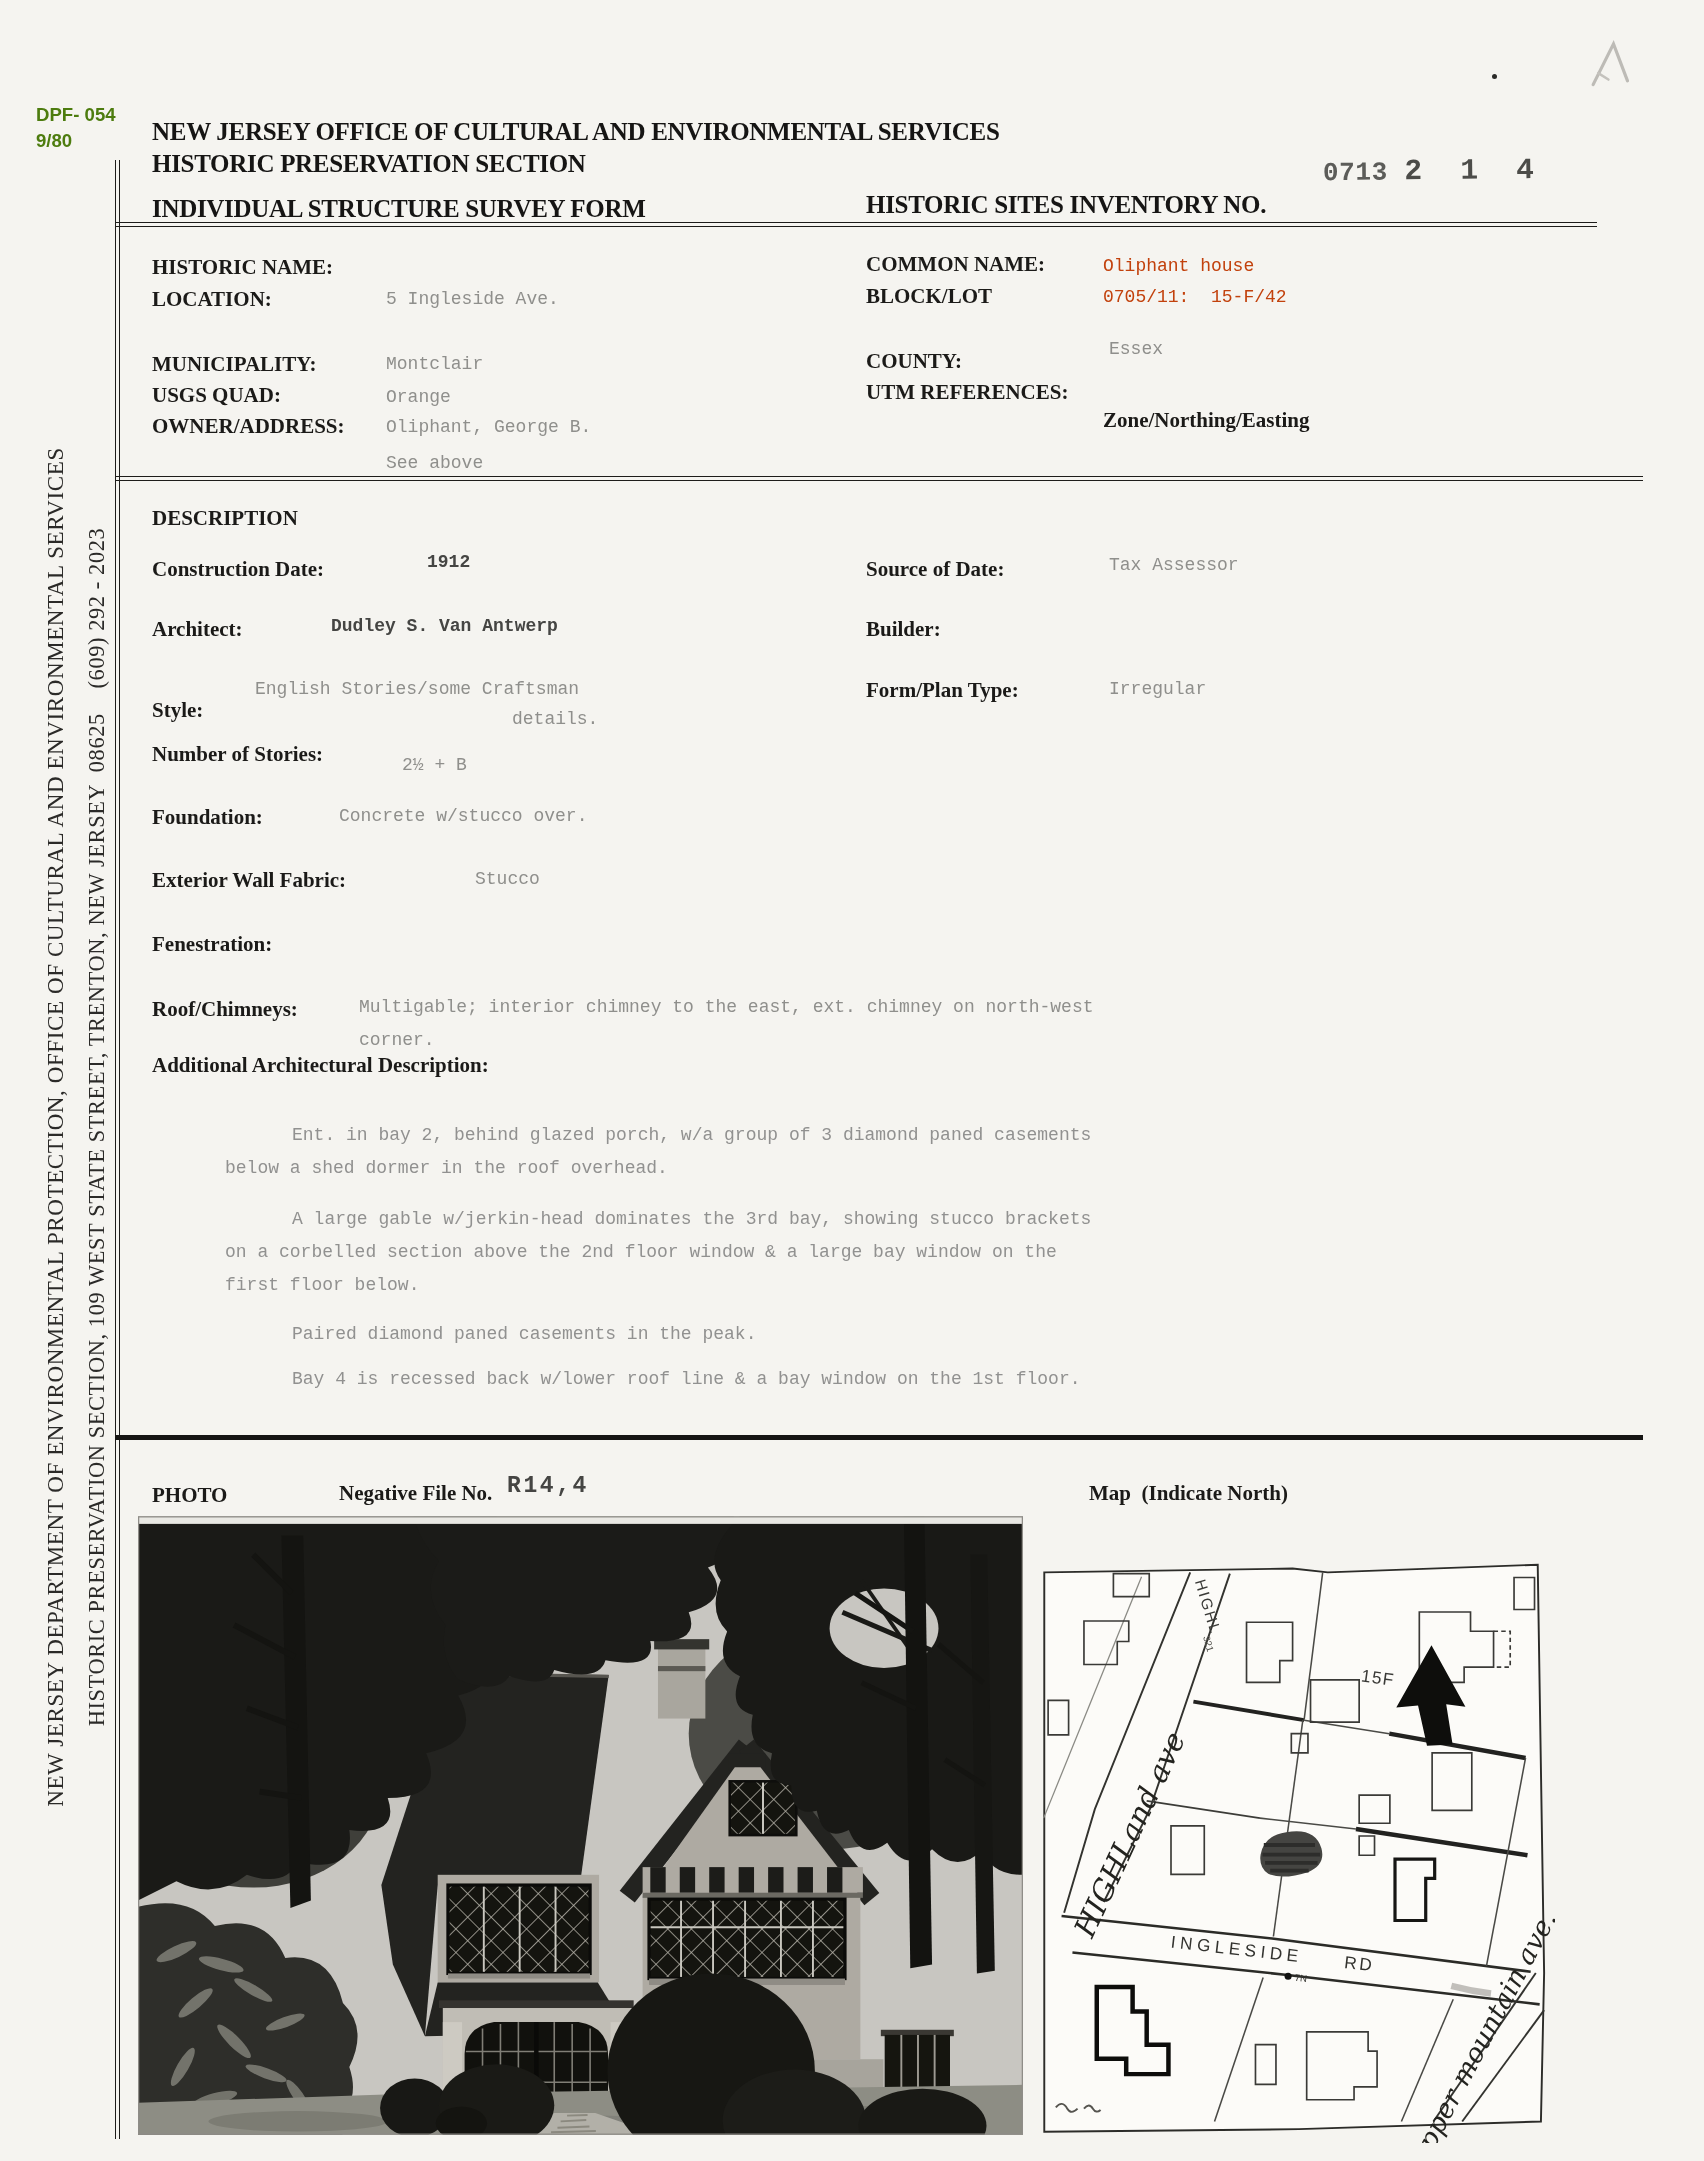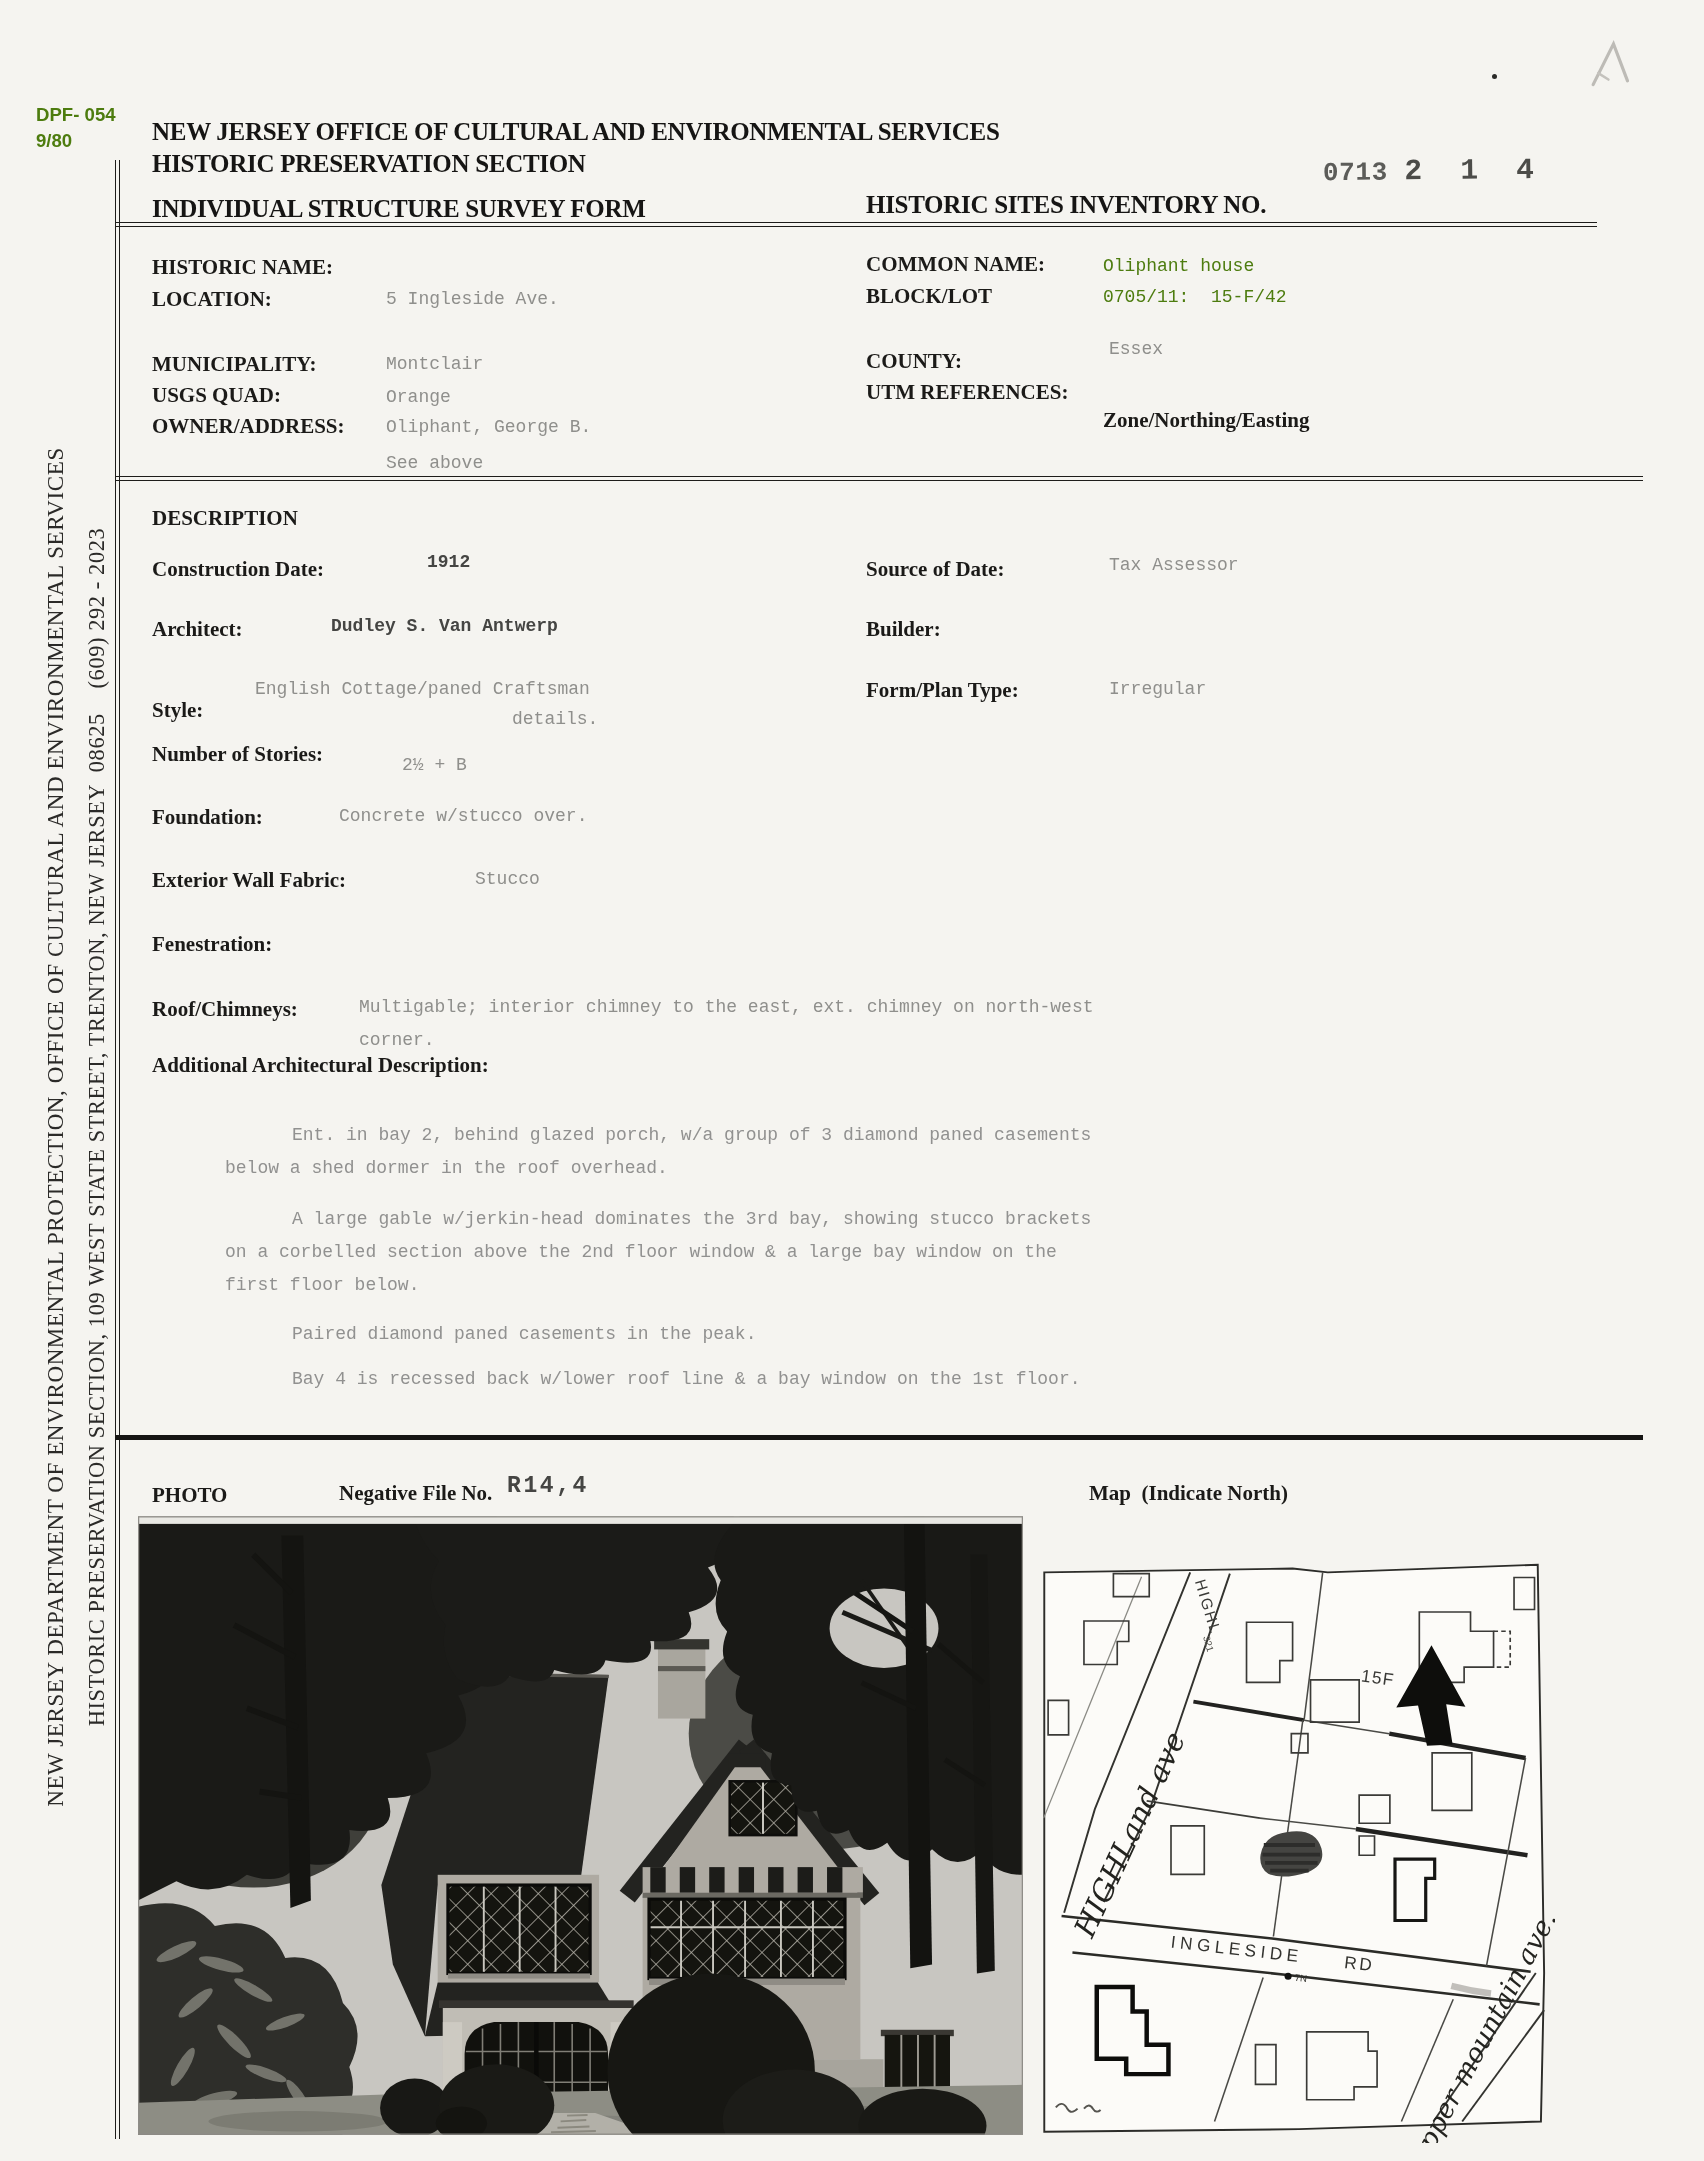--- a/index.html
+++ b/index.html
@@ -1,21 +1,21 @@
 <!DOCTYPE html>
 <html style="font-size:10.2px"><head>
 <meta charset="utf-8">
 <style>
   html,body{margin:0;padding:0;background:#e7e5e1;}
   .page{position:relative;width:1705px;height:2161px;background:#f5f4f0;overflow:hidden;
         font-family:"Liberation Serif",serif;}
   .lbl{position:absolute;font:700 21px "Liberation Serif",serif;color:#1b1a18;white-space:pre;}
   .hdr{position:absolute;font:700 25px "Liberation Serif",serif;color:#161514;letter-spacing:-0.3px;white-space:pre;}
   .typed{position:absolute;font:18px "Liberation Mono","DejaVu Sans Mono",monospace;color:#8f8f8c;white-space:pre;line-height:33px;}
-  .typed.med{color:#4d7c0f}
+  .typed.med{color:#c2410c}
   .typed.dark{color:#454543;font-weight:700}
   .corner{position:absolute;font:700 18.6px "Liberation Sans",sans-serif;color:#4d7c0f;}
   .para{position:absolute;font:18px "Liberation Mono","DejaVu Sans Mono",monospace;color:#919190;
         white-space:pre-line;line-height:33px;text-indent:67px;width:1313px;}
   .vrule{position:absolute;left:115px;top:160px;width:3.2px;height:1979px;
          border-left:1.9px solid #1d1c1a;border-right:1.9px solid #1d1c1a;}
   .hrule{position:absolute;height:2.6px;border-top:1.9px solid #1d1c1a;border-bottom:1.9px solid #1d1c1a;}
   .thickrule{position:absolute;height:4.5px;background:#161514;}
   .sidebar{position:absolute;font:23px "Liberation Serif",serif;color:#2b2a28;letter-spacing:0.6px;
            white-space:pre;transform:translate(-50%,-50%) rotate(-90deg);}
@@ -78,21 +78,21 @@
   <div class="lbl" style="left:152px;top:557px;">Construction Date:</div>
   <div class="typed dark" style="left:427px;top:546px;">1912</div>
   <div class="lbl" style="left:866px;top:557px;">Source of Date:</div>
   <div class="typed" style="left:1109px;top:549px;">Tax Assessor</div>
 
   <div class="lbl" style="left:152px;top:617px;">Architect:</div>
   <div class="typed dark" style="left:331px;top:610px;">Dudley S. Van Antwerp</div>
   <div class="lbl" style="left:866px;top:617px;">Builder:</div>
 
   <div class="lbl" style="left:152px;top:698px;">Style:</div>
-  <div class="typed" style="left:255px;top:673px;">English Cottage/paned Craftsman</div>
+  <div class="typed" style="left:255px;top:673px;">English Stories/some Craftsman</div>
   <div class="typed" style="left:512px;top:703px;">details.</div>
   <div class="lbl" style="left:866px;top:678px;">Form/Plan Type:</div>
   <div class="typed" style="left:1109px;top:673px;">Irregular</div>
 
   <div class="lbl" style="left:152px;top:742px;">Number of Stories:</div>
   <div class="typed" style="left:402px;top:749px;">2½ + B</div>
 
   <div class="lbl" style="left:152px;top:805px;">Foundation:</div>
   <div class="typed" style="left:339px;top:800px;">Concrete w/stucco over.</div>
 

